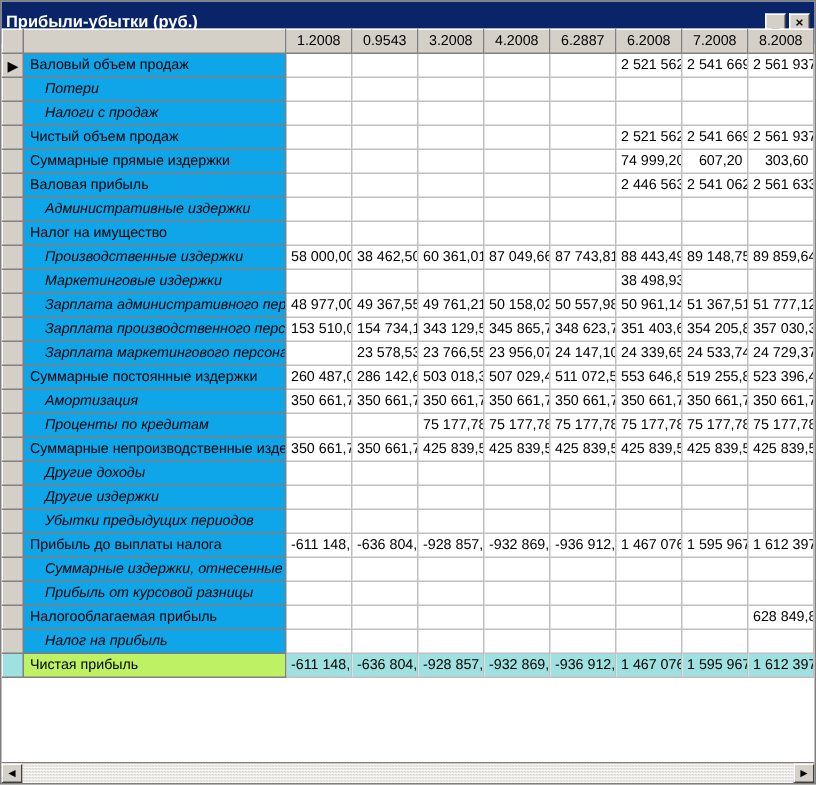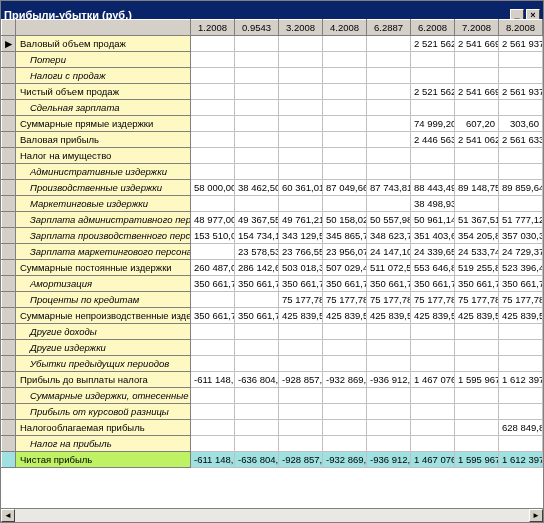--- a/index.html
+++ b/index.html
@@ -60,21 +60,21 @@
   }
   th {
     background: #d4d0c8;
     font-weight: normal;
     text-align: center;
     border: 1px solid #808080;
     border-top: 1px solid #fff;
     border-left: 1px solid #fff;
   }
   .rowhdr {
-    background: #fef9c3;
+    background: #0ea5e9;
     text-align: left;
     border: 1px solid #808080;
     border-top: 1px solid #fff;
     border-left: 1px solid #fff;
     padding-left: 4px;
   }
   .indent1 { padding-left: 14px; font-style: italic; }
   .num { text-align: right; }
   .rowmark {
     background: #d4d0c8;
@@ -193,32 +193,20 @@
           <td class="num"></td>
           <td class="num"></td>
           <td class="num"></td>
           <td class="num"></td>
           <td class="num">2 521 562,54</td>
           <td class="num">2 541 669,83</td>
           <td class="num">2 561 937,46</td>
         </tr>
         <tr>
           <td class="rowmark"></td>
-          <td class="rowhdr indent1">Сдельная зарплата</td>
-          <td class="num"></td>
-          <td class="num"></td>
-          <td class="num"></td>
-          <td class="num"></td>
-          <td class="num"></td>
-          <td class="num"></td>
-          <td class="num"></td>
-          <td class="num"></td>
-        </tr>
-        <tr>
-          <td class="rowmark"></td>
           <td class="rowhdr">Суммарные прямые издержки</td>
           <td class="num"></td>
           <td class="num"></td>
           <td class="num"></td>
           <td class="num"></td>
           <td class="num"></td>
           <td class="num">74 999,20</td>
           <td class="num">607,20</td>
           <td class="num">303,60</td>
         </tr>
@@ -229,33 +217,33 @@
           <td class="num"></td>
           <td class="num"></td>
           <td class="num"></td>
           <td class="num"></td>
           <td class="num">2 446 563,34</td>
           <td class="num">2 541 062,63</td>
           <td class="num">2 561 633,86</td>
         </tr>
         <tr>
           <td class="rowmark"></td>
+          <td class="rowhdr indent1">Административные издержки</td>
+          <td class="num"></td>
+          <td class="num"></td>
+          <td class="num"></td>
+          <td class="num"></td>
+          <td class="num"></td>
+          <td class="num"></td>
+          <td class="num"></td>
+          <td class="num"></td>
+        </tr>
+        <tr>
+          <td class="rowmark"></td>
           <td class="rowhdr">Налог на имущество</td>
-          <td class="num"></td>
-          <td class="num"></td>
-          <td class="num"></td>
-          <td class="num"></td>
-          <td class="num"></td>
-          <td class="num"></td>
-          <td class="num"></td>
-          <td class="num"></td>
-        </tr>
-        <tr>
-          <td class="rowmark"></td>
-          <td class="rowhdr indent1">Административные издержки</td>
           <td class="num"></td>
           <td class="num"></td>
           <td class="num"></td>
           <td class="num"></td>
           <td class="num"></td>
           <td class="num"></td>
           <td class="num"></td>
           <td class="num"></td>
         </tr>
         <tr>

